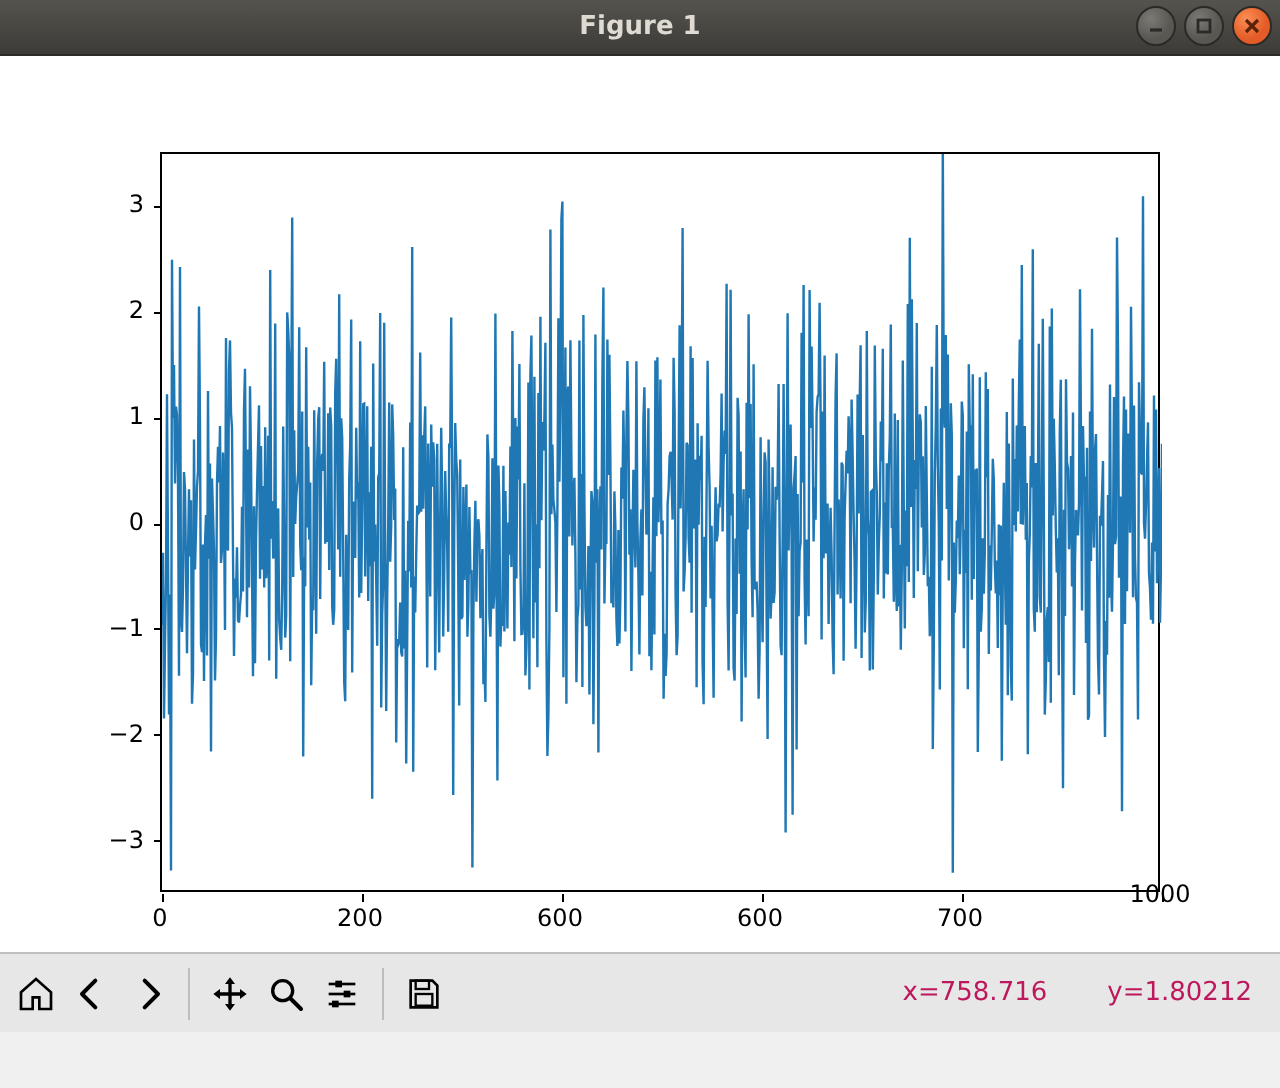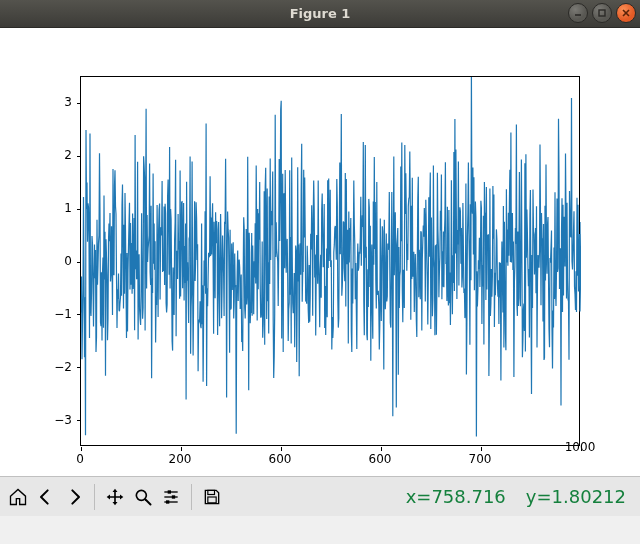--- a/index.html
+++ b/index.html
@@ -113,25 +113,25 @@
     color: #222;
   }
   .tool-sep {
     width: 1px;
     height: 26px;
     background: #bdbdbd;
     margin: 0 6px;
   }
   .status-text {
     margin-left: auto;
-    font-size: 18px;
-    color: #15803d;
+    font-size: 13px;
+    color: #be185d;
     padding-right: 10px;
     display: flex;
-    gap: 20px;
+    gap: 30px;
   }
   svg.plotline { position:absolute; left:0; top:0; }
 </style>
 </head>
 <body>
 
 <div class="titlebar">
   <span class="title">Figure 1</span>
   <div class="win-controls">
     <div class="win-btn">

